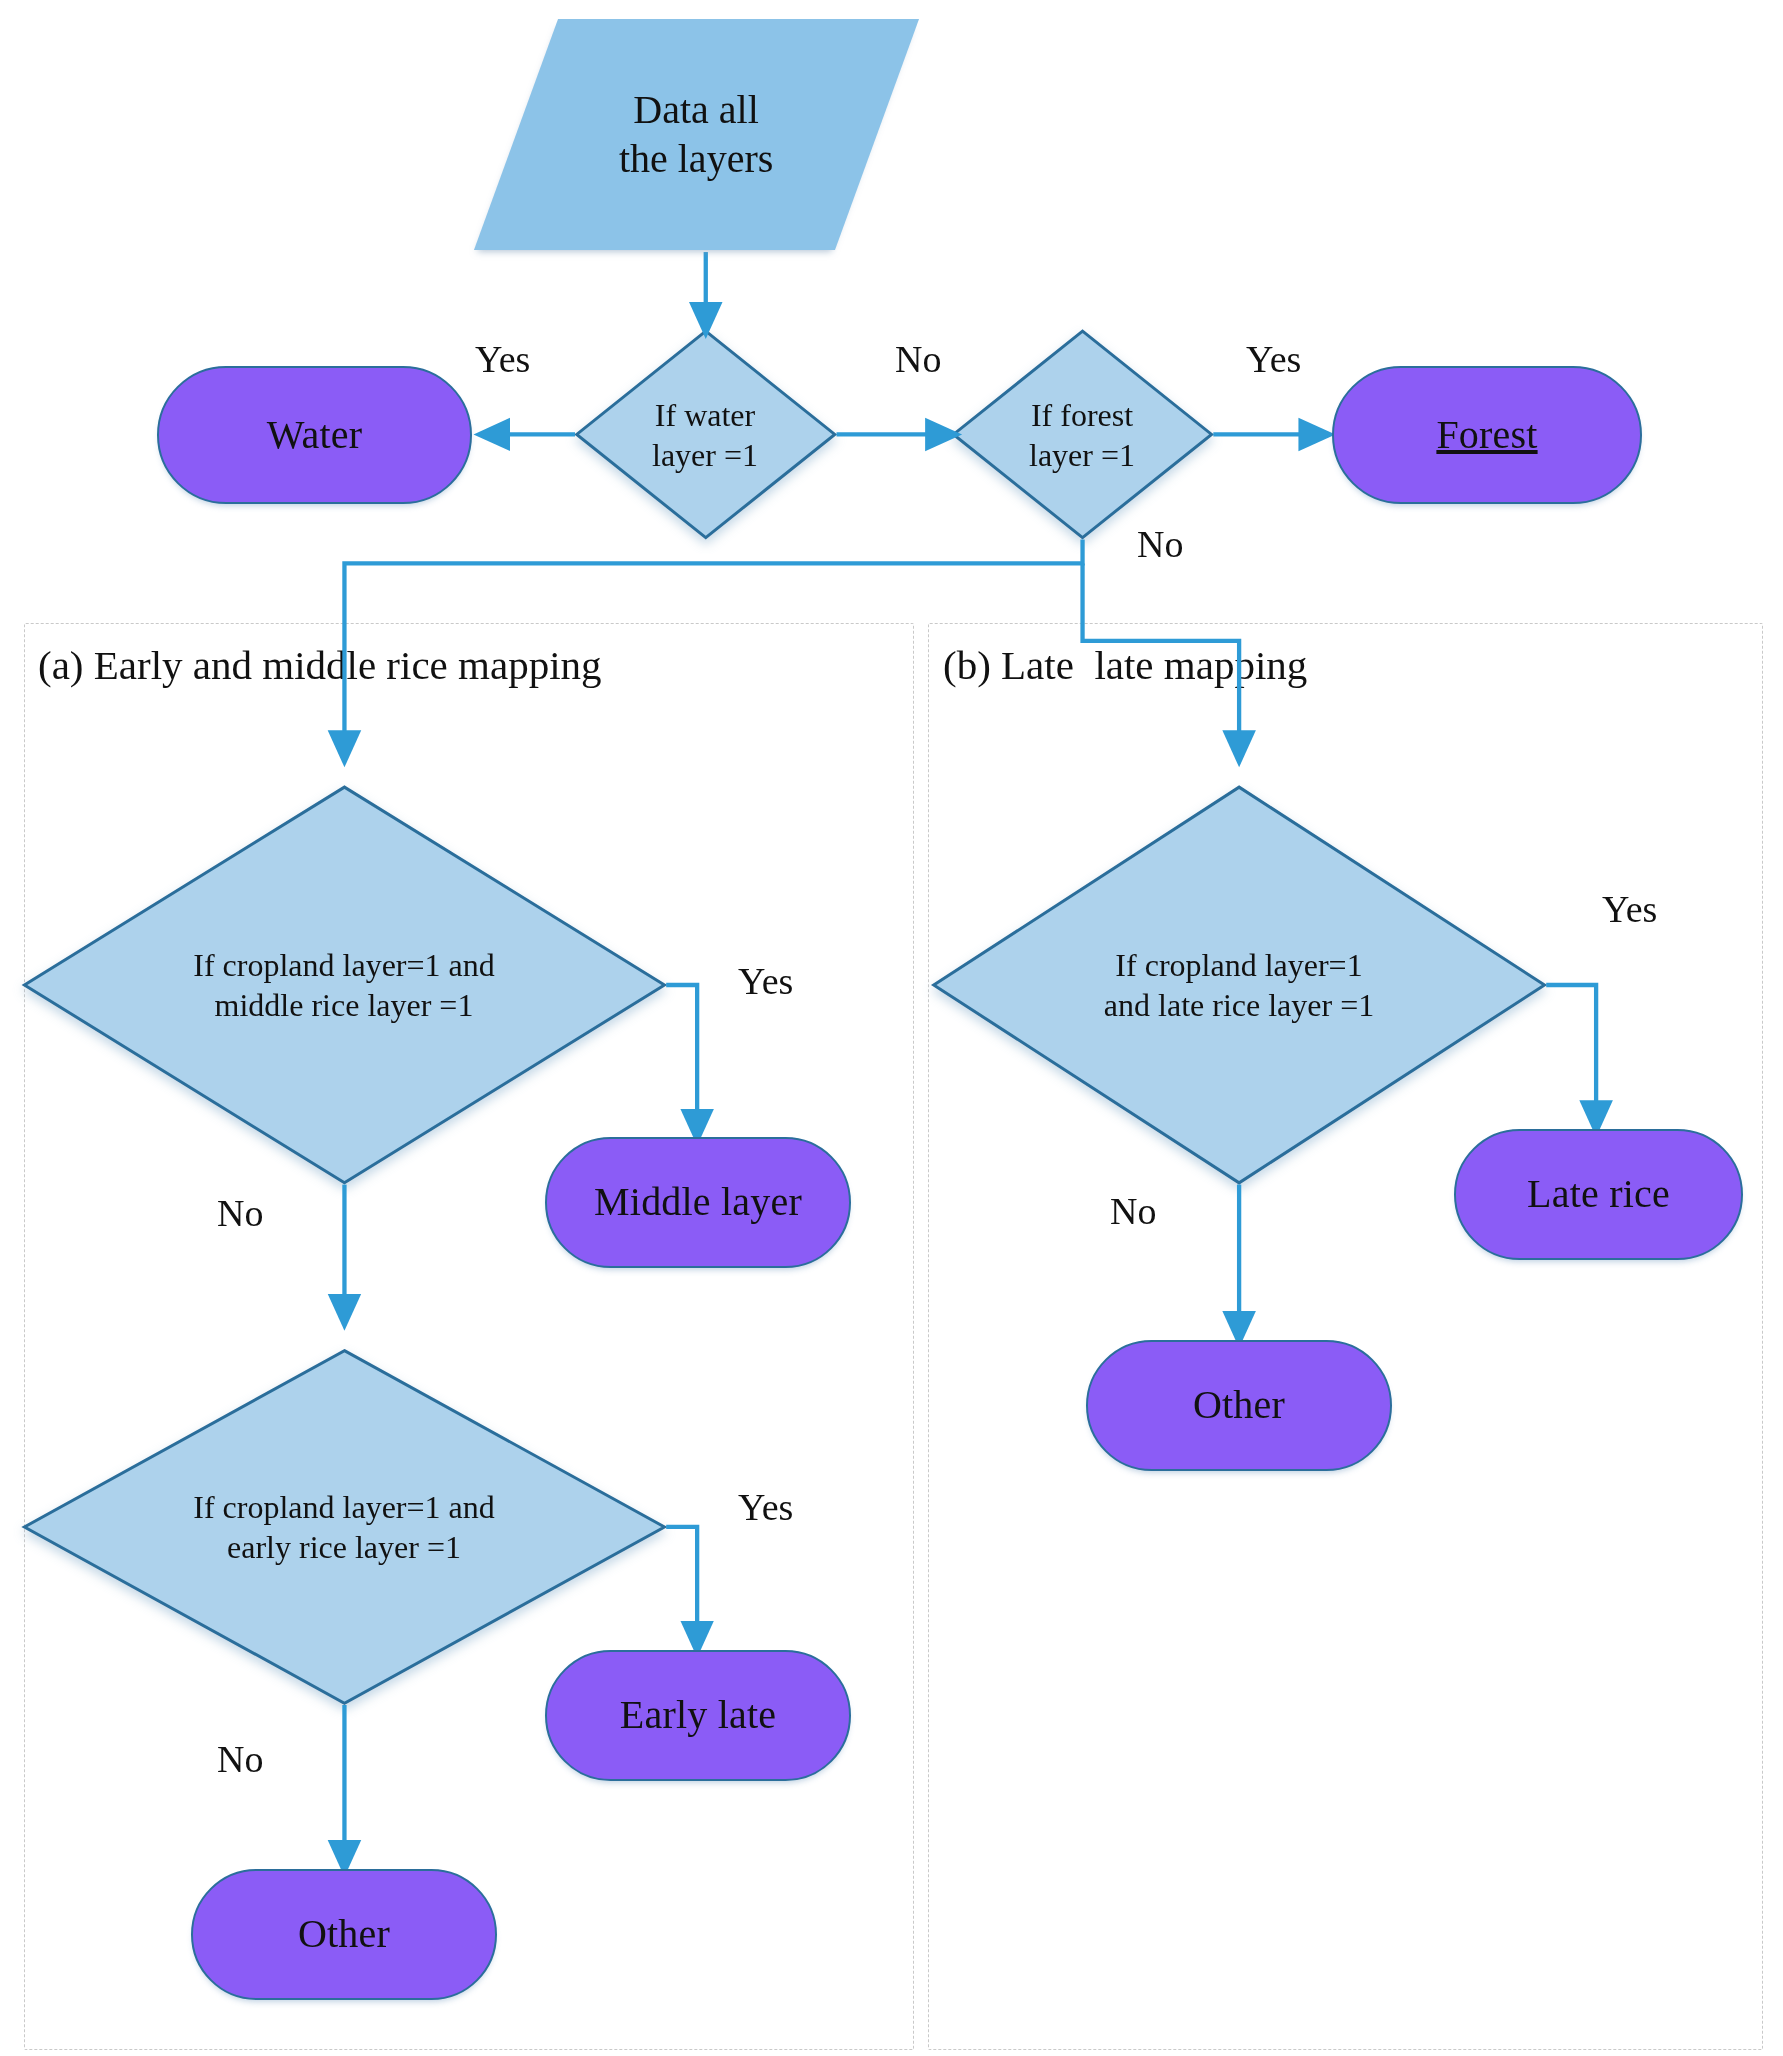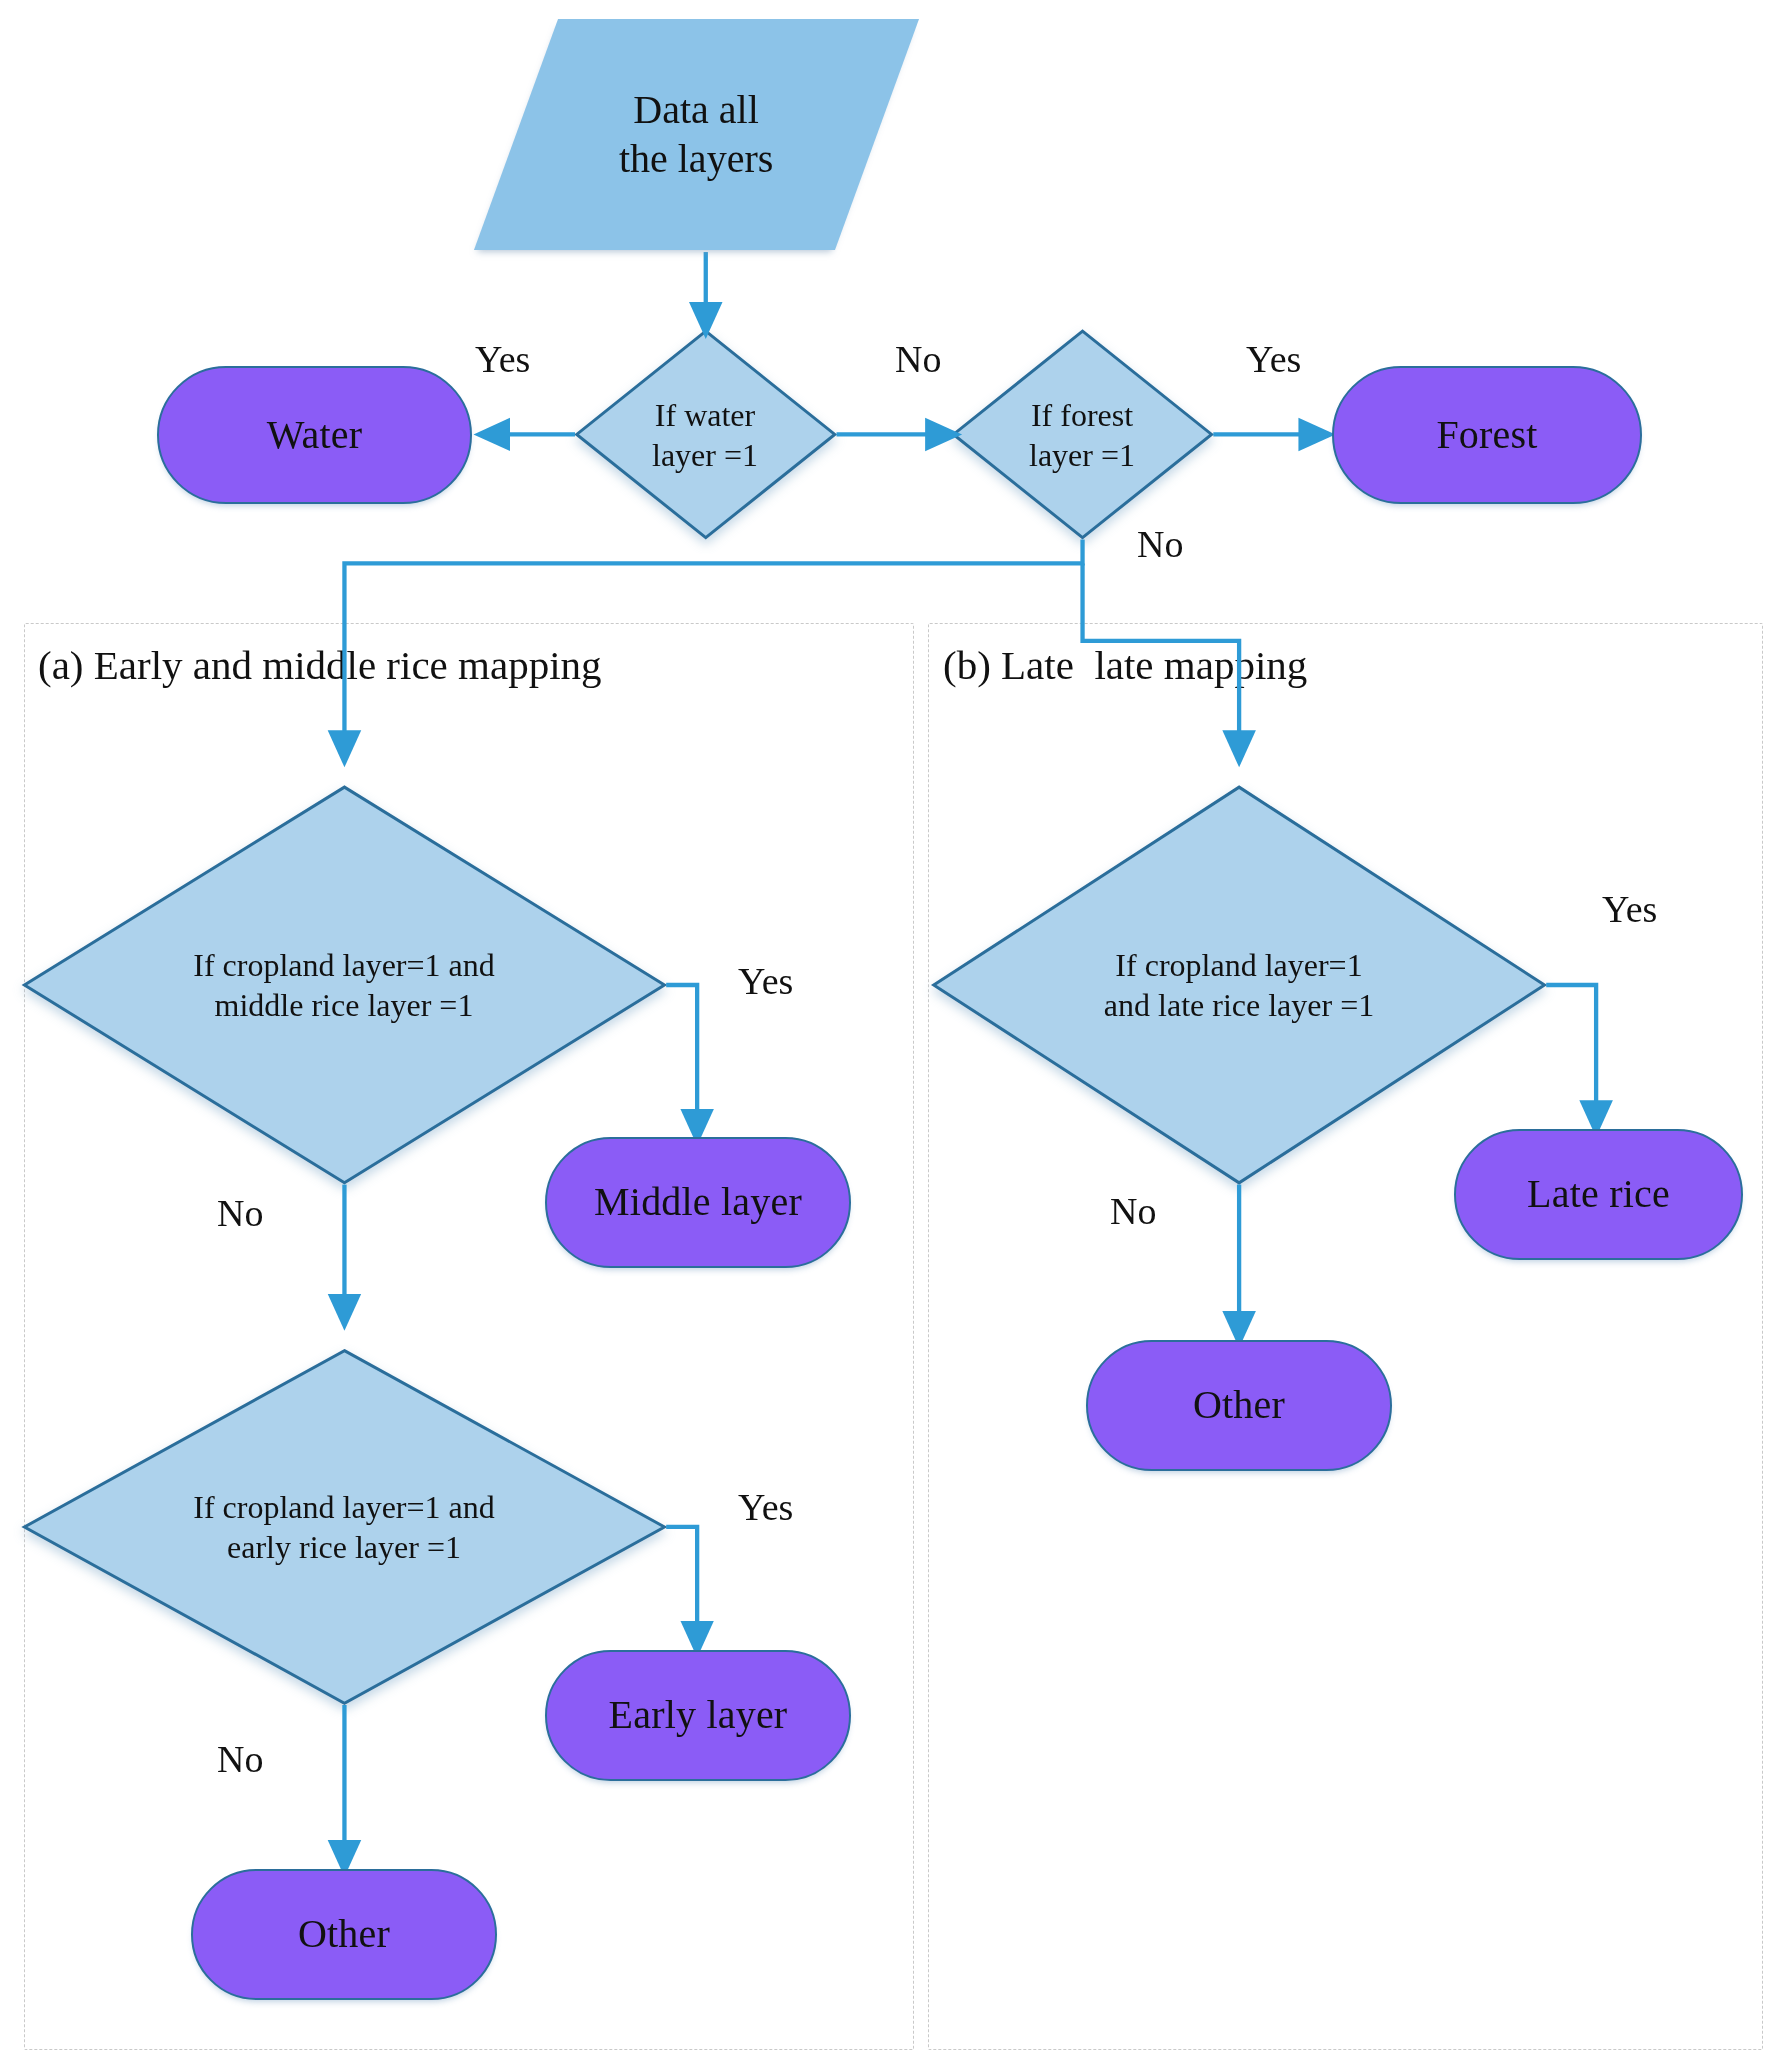--- a/index.html
+++ b/index.html
@@ -129,30 +129,30 @@
     <div class="t">
       <div>Data all</div>
       <div>the layers</div>
     </div>
   </div>
 
   <div class="node term" style="left:157px;top:366px;width:315px;height:138px;">
     <span class="t">Water</span>
   </div>
 
-  <div class="node term" style="left:1332px;top:366px;width:310px;height:138px;">
+  <div class="node term" style="left:1332px;top:366px;width:310px;height:138px;text-decoration:underline;">
     <span class="t">Forest</span>
   </div>
 
   <div class="node term" style="left:545px;top:1137px;width:306px;height:131px;">
     <span class="t">Middle layer</span>
   </div>
 
   <div class="node term" style="left:545px;top:1650px;width:306px;height:131px;">
-    <span class="t">Early  layer</span>
+    <span class="t">Early  late</span>
   </div>
 
   <div class="node term" style="left:191px;top:1869px;width:306px;height:131px;">
     <span class="t">Other</span>
   </div>
 
   <div class="node term" style="left:1454px;top:1129px;width:289px;height:131px;">
     <span class="t">Late rice</span>
   </div>
 

